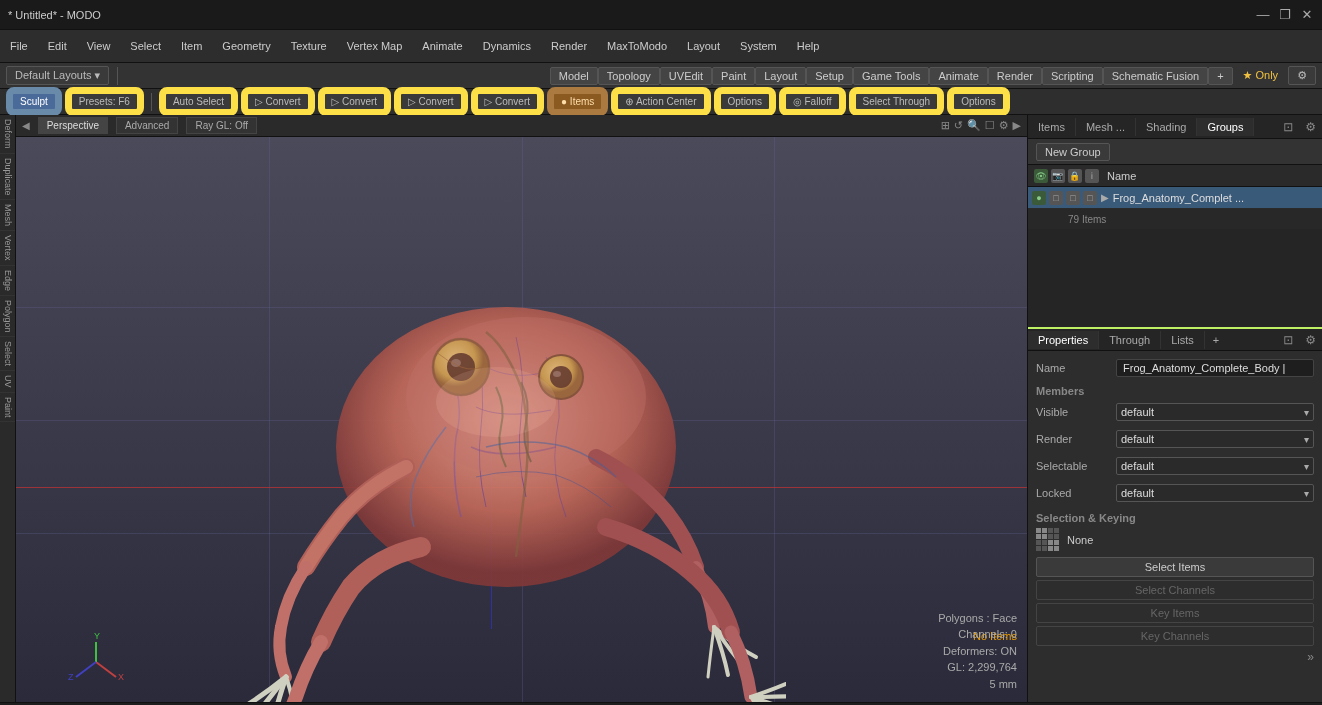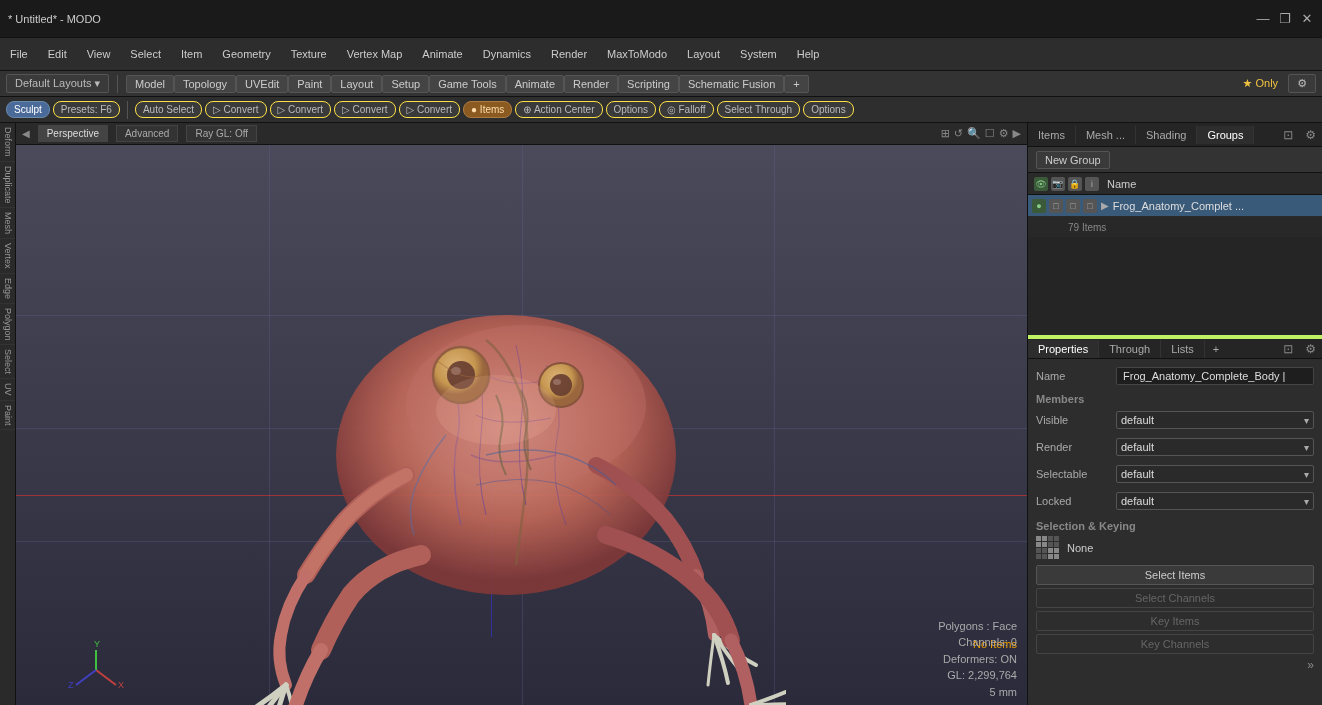--- a/index.html
+++ b/index.html
@@ -9,21 +9,21 @@
       background: #2b2b2b;
       font-family: 'Arial', sans-serif;
       font-size: 11px;
       color: #ccc;
       overflow: hidden;
       user-select: none;
     }
 
     
     #titlebar {
-      height: 38px;
+      height: 30px;
       background: #1a1a1a;
       display: flex;
       align-items: center;
       padding: 0 8px;
       justify-content: space-between;
       border-bottom: 1px solid #111;
     }
     #titlebar-controls { display: flex; gap: 8px; }
     .title-btn { color: #aaa; font-size: 13px; cursor: pointer; width: 14px; text-align: center; }
 
@@ -57,42 +57,42 @@
     .mode-btn {
       color: #bbb;
       font-size: 11px;
       cursor: pointer;
       padding: 2px 8px;
       background: #3a3a3a;
       border: 1px solid #555;
       border-radius: 2px;
     }
     .mode-separator { width: 1px; height: 18px; background: #555; margin: 0 4px; }
-    .mode-center { flex: 1; display: flex; justify-content: flex-start; }
+    .mode-center { flex: 1; display: flex; justify-content: flex-end; }
     .mode-label { color: #ccc; font-size: 11px; padding: 2px 8px; background: #444; border: 1px solid #555; border-radius: 2px; }
     .mode-right { margin-left: auto; display: flex; gap: 4px; align-items: center; }
     .star-only { color: #f0c040; font-size: 11px; padding: 2px 6px; }
 
     
     #toolbar {
       height: 26px;
       background: #2e2e2e;
       display: flex;
       align-items: center;
       padding: 0 6px;
       gap: 3px;
       border-bottom: 1px solid #111;
     }
     .tool-btn {
       color: #bbb;
       font-size: 10px;
       cursor: pointer;
       padding: 2px 7px;
       background: #3a3a3a;
-      border: 1px solid #fde047;
+      border: 7px solid #fde047;
       border-radius: 8px;
       white-space: nowrap;
     }
     .tool-btn.active { background: #4a6a9a; border-color: #6a8aaa; color: #fff; }
     .tool-btn.orange { background: #8a5a20; border-color: #aa7a40; color: #fda; }
 
     
     #main {
       display: flex;
       height: calc(705px - 22px - 22px - 26px - 26px - 22px);
@@ -306,21 +306,21 @@
       display: flex;
       flex-direction: column;
       overflow: hidden;
     }
     #properties-tabs {
       height: 24px;
       background: #252525;
       display: flex;
       align-items: center;
       border-bottom: 1px solid #111;
-      border-top: 4px solid #bef264;
+      border-top: 2px solid #bef264;
     }
     .prop-tab {
       font-size: 11px;
       color: #aaa;
       padding: 3px 10px;
       cursor: pointer;
       border-right: 1px solid #333;
     }
     .prop-tab.active { background: #2d2d2d; color: #fff; }
     .prop-plus { color: #aaa; padding: 3px 8px; cursor: pointer; }

